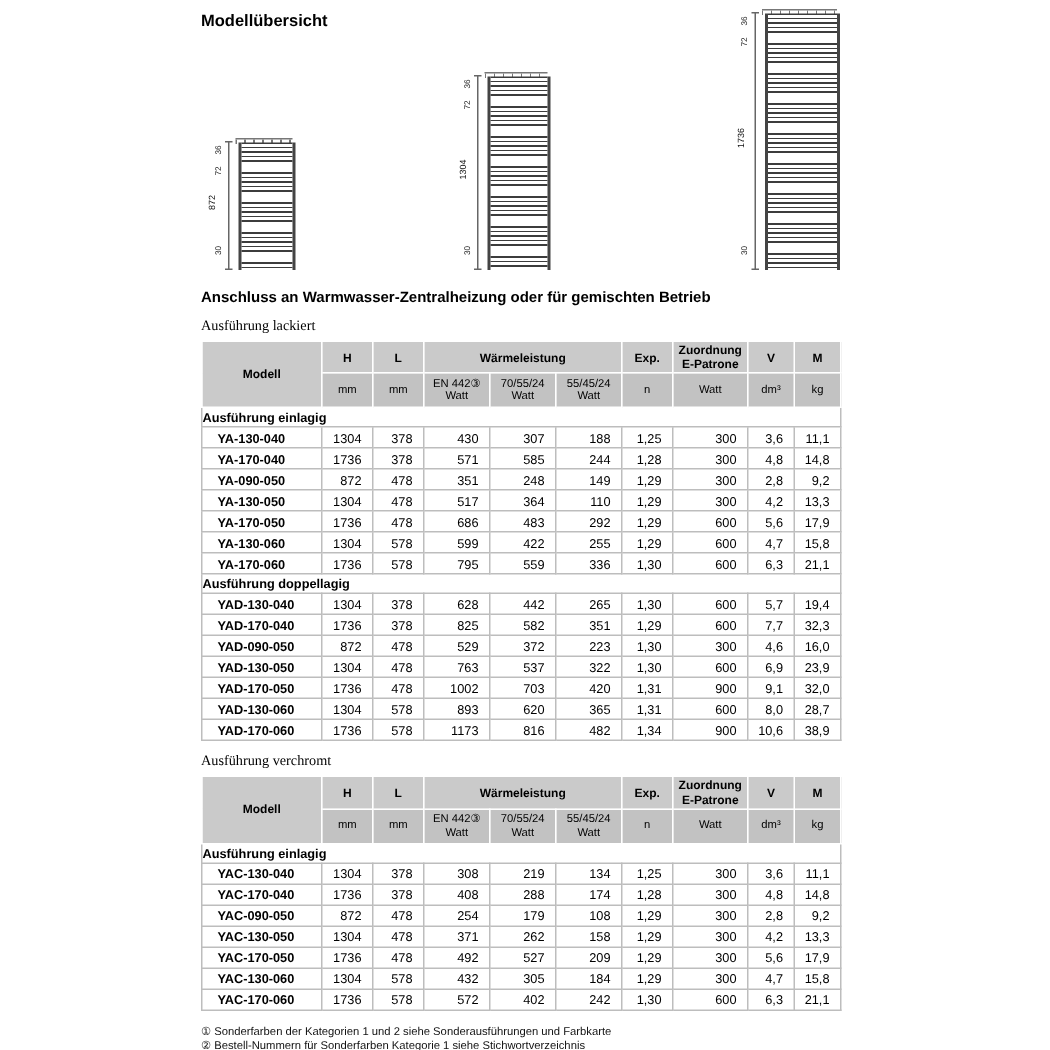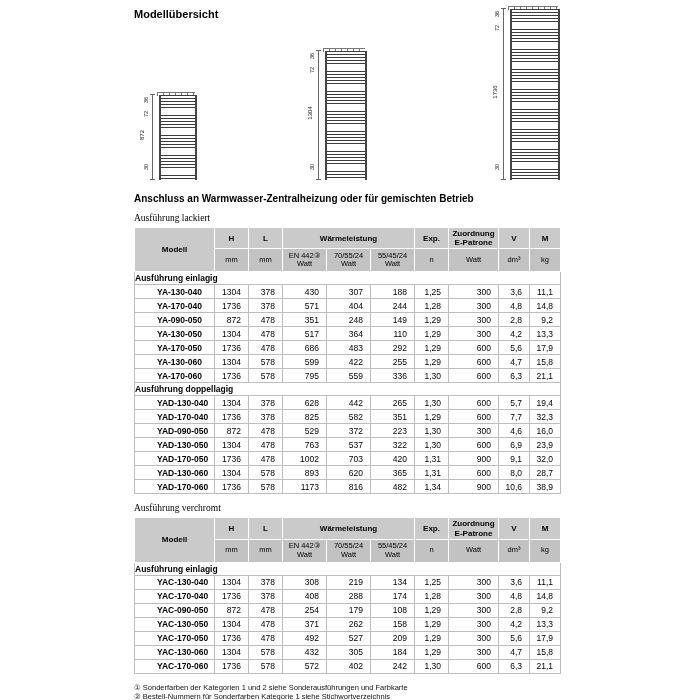--- a/index.html
+++ b/index.html
@@ -46,21 +46,21 @@
   col.c-exp{width:34px;} col.c-zu{width:50px;} col.c-v{width:31px;} col.c-m{width:31px;}
 
   thead th{
     background:#cacaca;border:1px solid #ffffff;
     font-size:8px;font-weight:bold;text-align:center;vertical-align:middle;
     padding:1px 2px;height:15px;line-height:1.15;
   }
   thead tr.units th{font-weight:normal;font-size:7.5px;background:#c2c2c2;height:20px;margin-left:36px;}
 
   tbody td{border:1px solid #bdbdbd;height:13px;padding:0 5px;line-height:1;vertical-align:middle;}
-  td.cell-model{font-weight:bold;text-align:left;padding-left:22px;margin-left:12px;}
+  td.cell-model{font-weight:bold;text-align:left;padding-left:10px;margin-left:12px;}
   td.cell-num{text-align:right;padding-right:7px;}
   tr.group-row td{font-weight:bold;font-size:8.5px;text-align:left;padding-left:0;height:12px;background:#fff;}
 
   .footnotes{margin-top:5px;font-size:7.5px;line-height:9.5px;color:#111;}
   .footnotes div{white-space:nowrap;}
 </style>
 </head>
 <body>
 
 <div class="page-title">Modellübersicht</div>
@@ -151,21 +151,21 @@
             <td class="cell-num">1,25</td>
             <td class="cell-num">300</td>
             <td class="cell-num">3,6</td>
             <td class="cell-num">11,1</td>
           </tr>
           <tr>
             <td class="cell-model">YA-170-040</td>
             <td class="cell-num">1736</td>
             <td class="cell-num">378</td>
             <td class="cell-num">571</td>
-            <td class="cell-num">404</td>
+            <td class="cell-num">585</td>
             <td class="cell-num">244</td>
             <td class="cell-num">1,28</td>
             <td class="cell-num">300</td>
             <td class="cell-num">4,8</td>
             <td class="cell-num">14,8</td>
           </tr>
           <tr>
             <td class="cell-model">YA-090-050</td>
             <td class="cell-num">872</td>
             <td class="cell-num">478</td>

